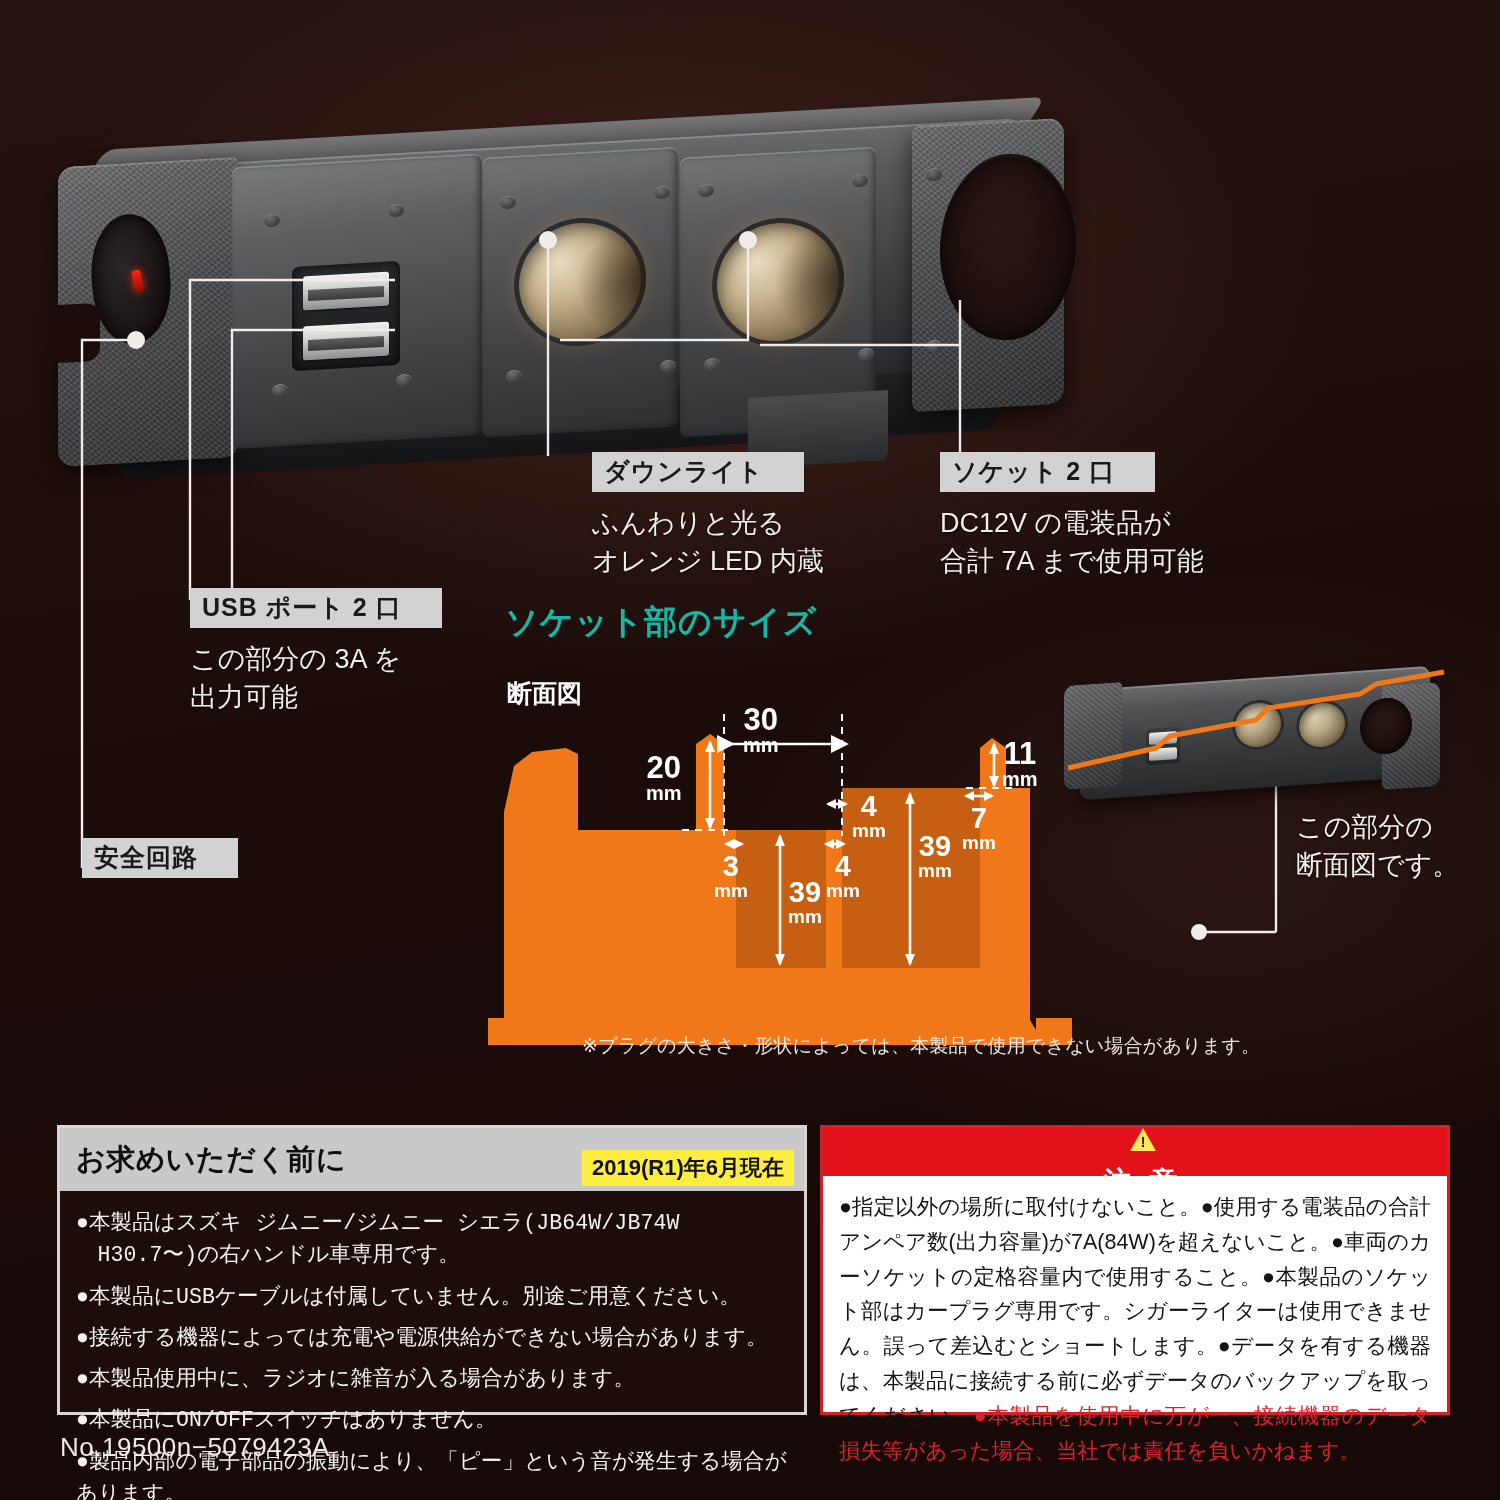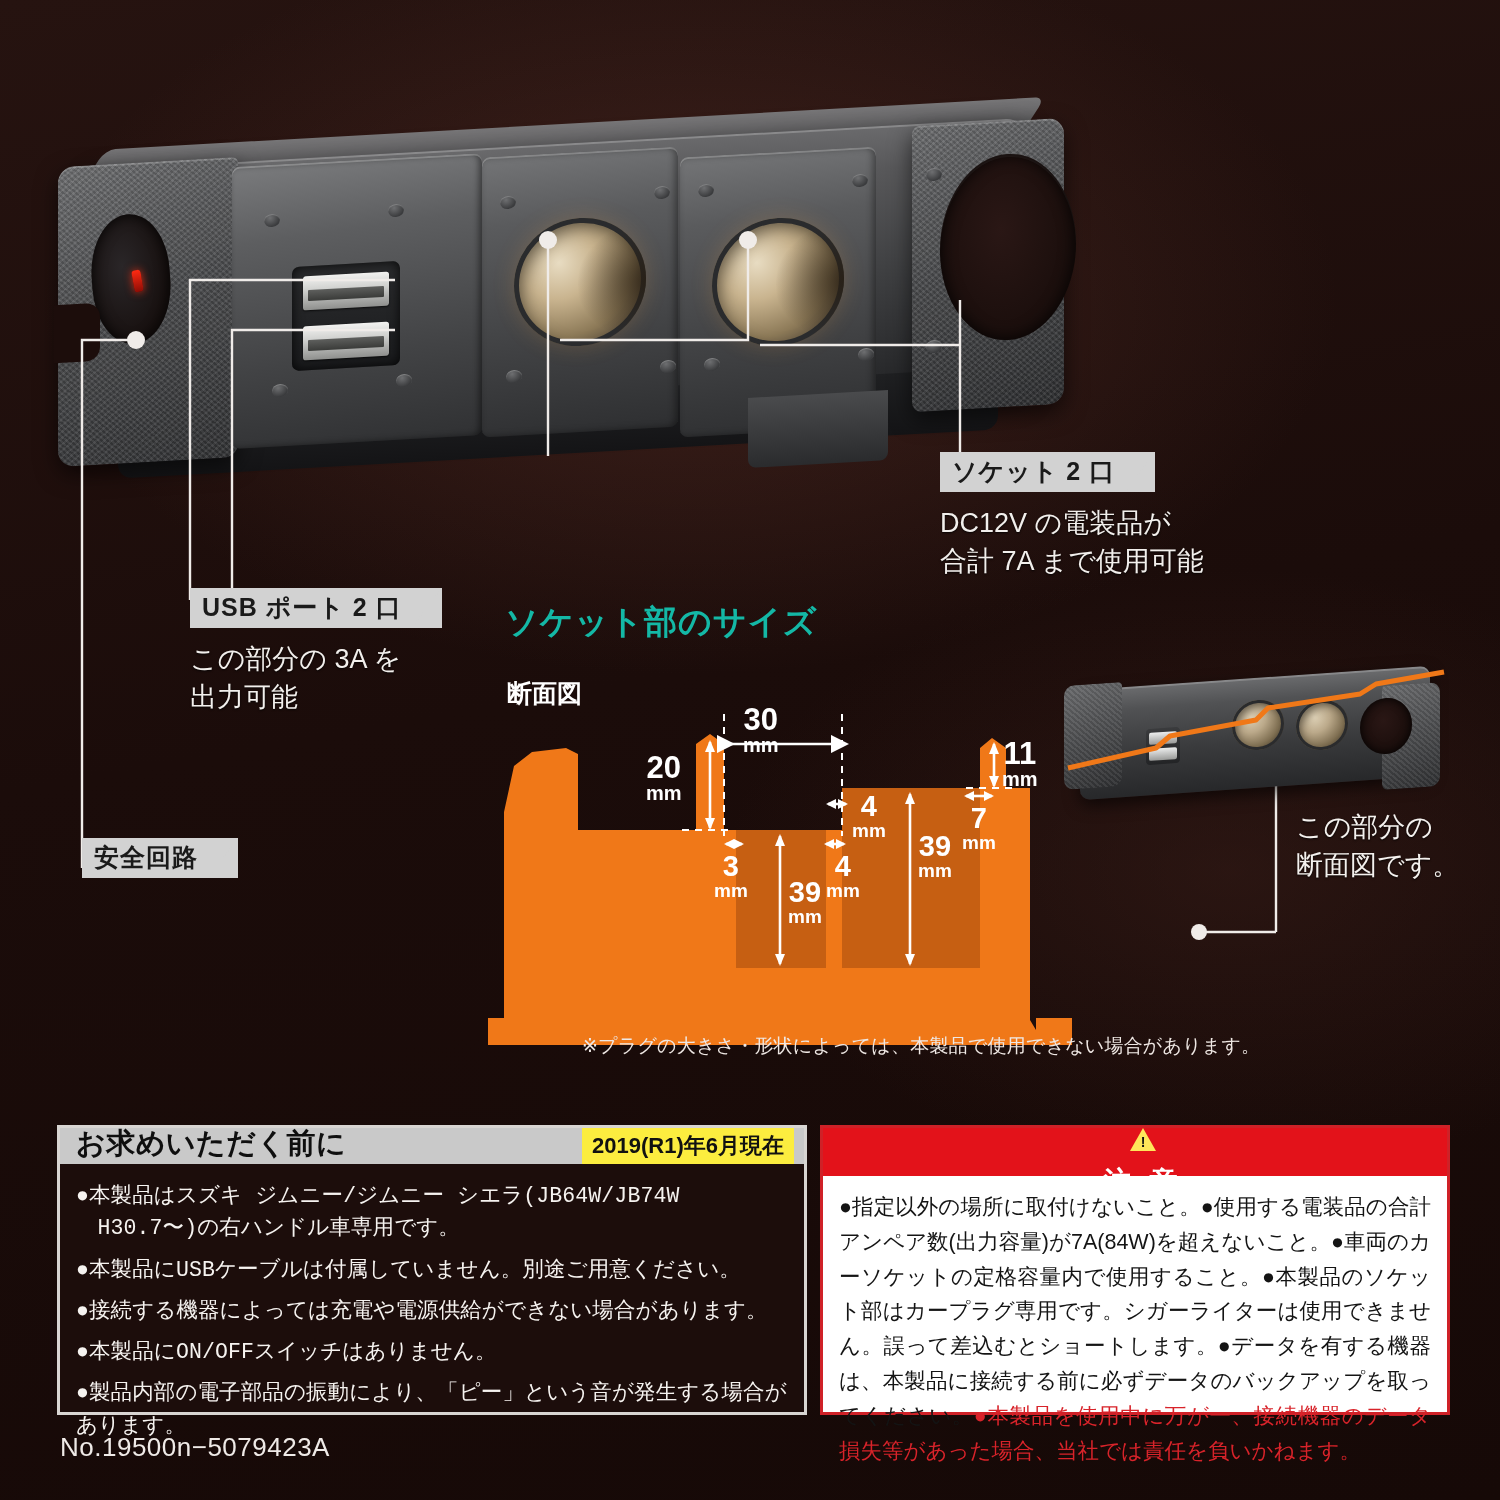--- a/index.html
+++ b/index.html
@@ -244,21 +244,21 @@
     font-size:27px;line-height:1.42;color:#f4f1ee;white-space:pre-line;
     text-shadow:0 1px 2px rgba(0,0,0,.8);
   }
 
   
   .box-left{
     position:absolute;left:57px;top:1125px;width:750px;height:290px;
     border:3px solid #d8d5d2;background:#1c0d0b;box-sizing:border-box;
   }
   .bl-head{
-    height:36px;background:#c9c9c9;display:flex;align-items:flex-end;
+    height:63px;background:#c9c9c9;display:flex;align-items:center;
     justify-content:space-between;padding:0 10px 0 16px;box-sizing:border-box;
   }
   .bl-head-title{color:#0f0f0f;font-size:29px;font-weight:700;letter-spacing:.5px;}
   .bl-badge{
     background:#fced3f;color:#111;font-size:22px;font-weight:700;
     padding:3px 10px;letter-spacing:0;margin-top:16px;
   }
   .bl-list{padding:16px 4px 0 16px;font-family:Liberation Mono, monospace;}
   .bl-item{
     font-size:21.5px;line-height:1.5;color:#f6f3f0;margin-bottom:9px;
@@ -382,20 +382,25 @@
   <div class="callout" style="left:190px;top:588px;">
     <div class="cal-banner">USB ポート 2 口</div>
     <div class="cal-body">この部分の 3A を
 出力可能</div>
   </div>
 
   <div class="callout" style="left:82px;top:838px;">
     <div class="cal-banner">安全回路</div>
   </div>
 
+  <div class="callout" style="left:592px;top:452px;">
+    <div class="cal-banner">ダウンライト</div>
+    <div class="cal-body">ふんわりと光る
+オレンジ LED 内蔵</div>
+  </div>
 
   <div class="callout" style="left:940px;top:452px;">
     <div class="cal-banner">ソケット 2 口</div>
     <div class="cal-body">DC12V の電装品が
 合計 7A まで使用可能</div>
   </div>
 
   <div class="sec-title">ソケット部のサイズ</div>
   <div class="sec-sub">断面図</div>
 
@@ -525,20 +530,21 @@
   <div class="box-left">
     <div class="bl-head">
       <div class="bl-head-title">お求めいただく前に</div>
       <div class="bl-badge">2019(R1)年6月現在</div>
     </div>
     <div class="bl-list">
       <div class="bl-item">●本製品はスズキ ジムニー/ジムニー シエラ(JB64W/JB74W
 　H30.7〜)の右ハンドル車専用です。</div>
       <div class="bl-item">●本製品にUSBケーブルは付属していません。別途ご用意ください。</div>
       <div class="bl-item">●接続する機器によっては充電や電源供給ができない場合があります。</div>
+      <div class="bl-item">●本製品使用中に、ラジオに雑音が入る場合があります。</div>
       <div class="bl-item">●本製品にON/OFFスイッチはありません。</div>
       <div class="bl-item">●製品内部の電子部品の振動により、「ピー」という音が発生する場合があります。</div>
 
     </div>
   </div>
 
   <div class="box-right">
     <div class="br-head">
       <div class="warn-tri"></div>
       <div class="br-title">注 意</div>

